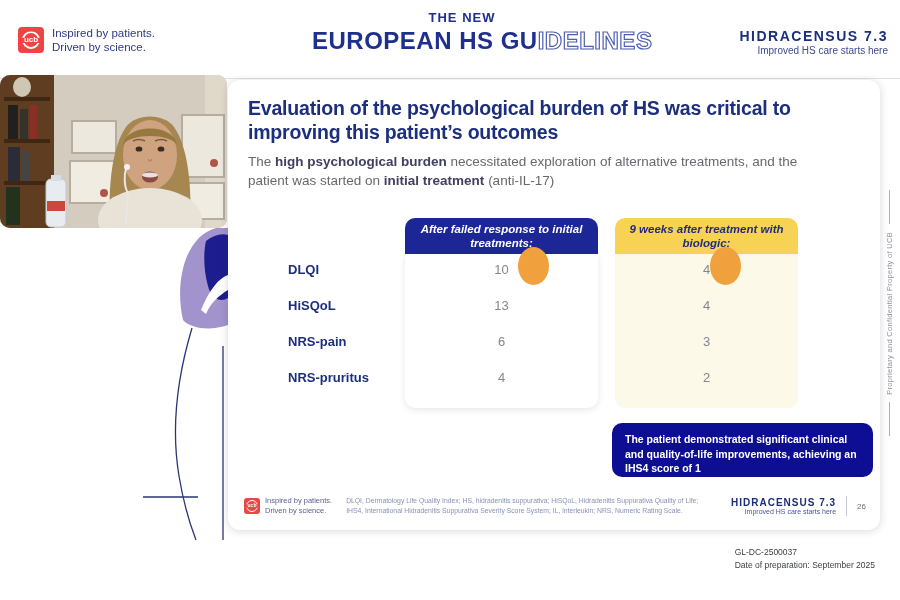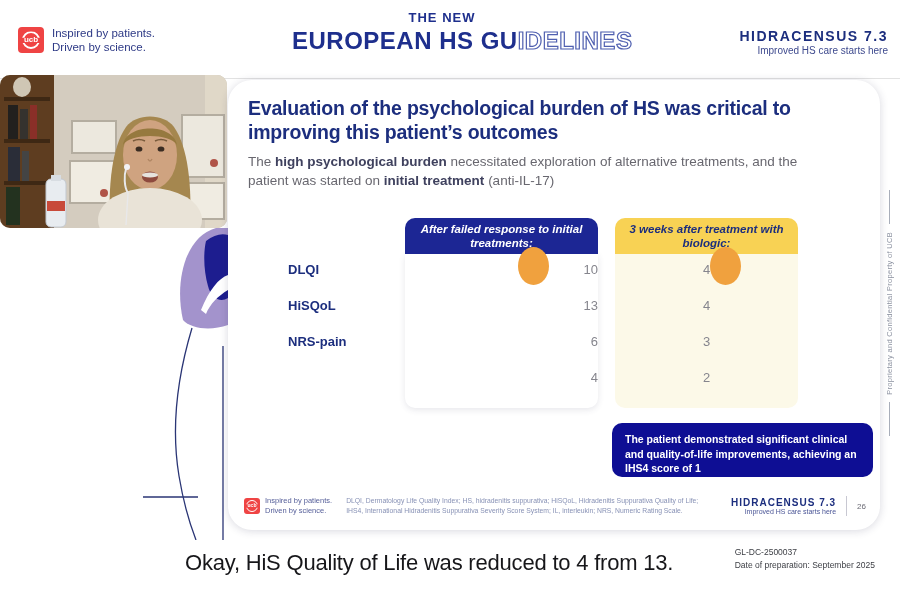--- a/index.html
+++ b/index.html
@@ -5,49 +5,49 @@
   html,body{margin:0;padding:0;background:#ffffff;font-family:"Liberation Sans",sans-serif;}
   #stage{position:relative;width:900px;height:600px;background:#ffffff;overflow:hidden;}
 
   
   .top-header{position:absolute;left:0;top:0;width:900px;height:78px;background:#ffffff;border-bottom:1px solid #e2e2e2;}
   .logo-block{position:absolute;left:18px;top:26px;display:flex;align-items:center;gap:8px;}
   .ucb-mark{width:26px;height:26px;background:#ef4444;border-radius:4px;position:relative;flex:0 0 auto;}
   .ucb-mark .ring{position:absolute;left:4px;top:4px;width:18px;height:18px;border:2px solid #fff;border-radius:50%;box-sizing:border-box;clip-path:polygon(0 0,100% 0,100% 35%,0 35%,0 65%,100% 65%,100% 100%,0 100%);}
   .ucb-mark .txt{position:absolute;left:0;right:0;top:9px;text-align:center;color:#fff;font-size:8px;font-weight:bold;line-height:8px;}
   .logo-lines{font-size:11.5px;color:#2e3a86;line-height:1.25;}
-  .event-title{position:absolute;left:292px;top:10px;width:300px;text-align:center;color:#1e2f8d;}
+  .event-title{position:absolute;left:312px;top:10px;width:300px;text-align:center;color:#1e2f8d;}
   .event-kicker{font-size:13px;font-weight:800;letter-spacing:1px;}
   .event-main{font-size:24px;font-weight:800;letter-spacing:0.5px;white-space:nowrap;margin-top:2px;}
   .event-main .outline{color:#ffffff;-webkit-text-stroke:1.2px #5060b0;text-stroke:1.2px #5060b0;}
   .brand-block{position:absolute;right:12px;top:28px;text-align:right;color:#1c2e7e;}
   .brand-name{font-size:14px;font-weight:800;letter-spacing:1.5px;}
   .brand-tag{font-size:10px;color:#3e4a8e;margin-top:1px;}
 
   
   .webcam{position:absolute;left:0;top:75px;width:227px;height:153px;border-radius:10px;overflow:hidden;background:#d6cfc2;}
   
   .avatar-wrap{position:absolute;left:0;top:228px;width:228px;height:312px;}
 
   
-  .slide{position:absolute;left:228px;top:80px;width:652px;height:450px;background:#ffffff;border-radius:24px;box-shadow:0 1px 8px rgba(40,40,80,0.18);}
+  .slide{position:absolute;left:228px;top:80px;width:652px;height:450px;background:#ffffff;border-radius:12px;box-shadow:0 1px 8px rgba(40,40,80,0.18);}
   .slide-title{position:absolute;left:20px;top:16px;width:592px;font-size:19.5px;font-weight:bold;color:#1c2e7e;line-height:1.24;letter-spacing:-0.2px;}
   .slide-sub{position:absolute;left:20px;top:72px;width:578px;font-size:13.5px;color:#68676f;line-height:1.42;}
   .slide-sub .hl{font-weight:bold;color:#3f415e;}
 
   .col-header{position:absolute;top:138px;height:36px;border-radius:10px 10px 0 0;display:flex;align-items:center;justify-content:center;text-align:center;font-size:11.5px;font-weight:bold;font-style:italic;line-height:1.25;padding:0 14px;box-sizing:border-box;}
   .col1-header{left:177px;width:193px;background:#1c2694;color:#ffffff;}
   .col2-header{left:387px;width:183px;background:#f8d254;color:#1c2e7e;}
   .col-body{position:absolute;top:174px;height:154px;border-radius:0 0 10px 10px;}
   .col1-body{left:177px;width:193px;background:#ffffff;box-shadow:0 2px 6px rgba(60,60,90,0.12);}
   .col2-body{left:387px;width:183px;background:#fcf9e8;}
 
   .t-row{position:absolute;left:0;width:652px;height:36px;line-height:36px;}
   .t-label{position:absolute;left:60px;font-size:13px;font-weight:bold;color:#1c2e7e;}
-  .t-val1{position:absolute;left:177px;width:193px;text-align:right;font-size:13px;color:#85858d;}
+  .t-val1{position:absolute;left:177px;width:193px;text-align:center;font-size:13px;color:#85858d;}
   .t-val2{position:absolute;left:387px;width:183px;text-align:center;font-size:13px;color:#85858d;}
 
   .orange-dot{position:absolute;width:31px;height:38px;border-radius:50%;background:#f0a13e;}
   .dot1{left:290px;top:167px;}
   .dot2{left:482px;top:167px;}
 
   .callout{position:absolute;left:384px;top:343px;width:261px;height:54px;background:#0e0e94;border-radius:10px;color:#ffffff;font-size:10.5px;font-weight:bold;line-height:1.4;padding:9px 13px;box-sizing:border-box;}
 
   .slide-footer{position:absolute;left:16px;right:14px;top:410px;height:32px;display:flex;align-items:center;gap:10px;}
   .f-logo{display:flex;align-items:center;gap:5px;flex:0 0 auto;}
@@ -154,38 +154,39 @@
     </svg>
   </div>
 
   <div class="slide">
     <div class="slide-title">Evaluation of the psychological burden of HS was critical to improving this patient’s outcomes</div>
     <div class="slide-sub"><span>The </span><span class="hl">high psychological burden</span><span> necessitated exploration of alternative treatments, and the patient was started on </span><span class="hl">initial treatment</span><span> (anti-IL-17)</span></div>
 
     <div class="col-body col1-body"></div>
     <div class="col-body col2-body"></div>
     <div class="col-header col1-header">After failed response to initial treatments:</div>
-    <div class="col-header col2-header">3 weeks after treatment with biologic:</div>
+    <div class="col-header col2-header">9 weeks after treatment with biologic:</div>
 
     <div class="t-row" style="top:172px">
       <span class="t-label">DLQI</span>
       <span class="t-val1">10</span>
       <span class="t-val2">4</span>
     </div>
     <div class="t-row" style="top:208px">
       <span class="t-label">HiSQoL</span>
       <span class="t-val1">13</span>
       <span class="t-val2">4</span>
     </div>
     <div class="t-row" style="top:244px">
       <span class="t-label">NRS-pain</span>
       <span class="t-val1">6</span>
       <span class="t-val2">3</span>
     </div>
     <div class="t-row" style="top:280px">
+      <span class="t-label">NRS-pruritus</span>
       <span class="t-val1">4</span>
       <span class="t-val2">2</span>
     </div>
 
     <div class="orange-dot dot1"></div>
     <div class="orange-dot dot2"></div>
 
     <div class="callout">The patient demonstrated significant clinical and quality-of-life improvements, achieving an IHS4 score of 1</div>
 
     <div class="slide-footer">
@@ -209,20 +210,19 @@
     </div>
   </div>
 
   <div class="confidential">
     <div class="bar"></div>
     <div class="vtext">Proprietary and Confidential Property of UCB</div>
     <div class="bar"></div>
   </div>
 
   <div class="caption-bar">
-    <div class="caption-text">Okay, HiS Quality of Life was reduced to 4 from 13.</div>
     <div class="doc-refs">
       <div>GL-DC-2500037</div>
       <div>Date of preparation: September 2025</div>
     </div>
   </div>
 
 </div>
 
 </body></html>

